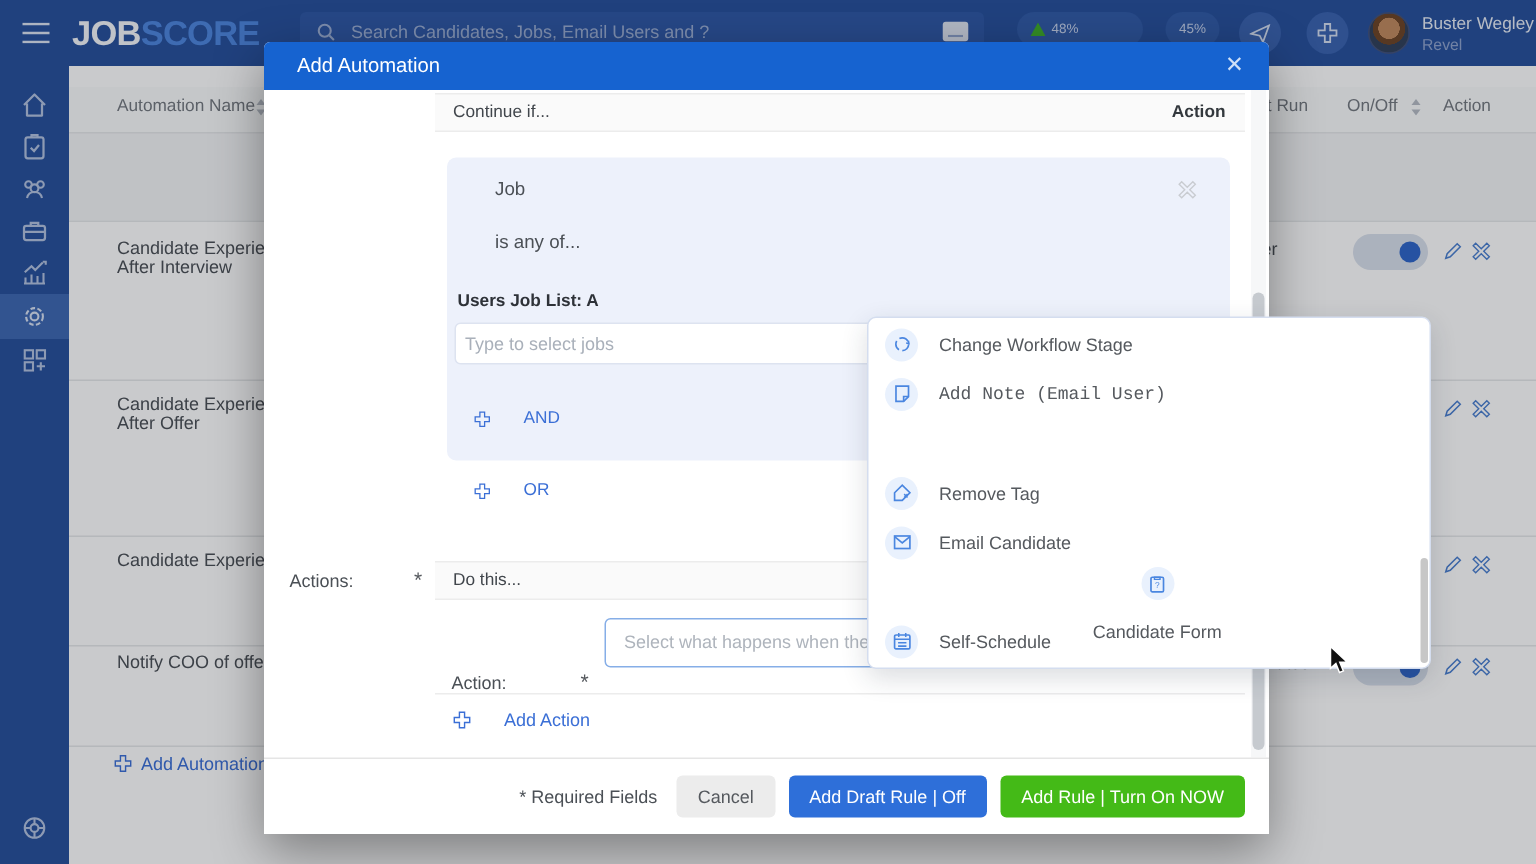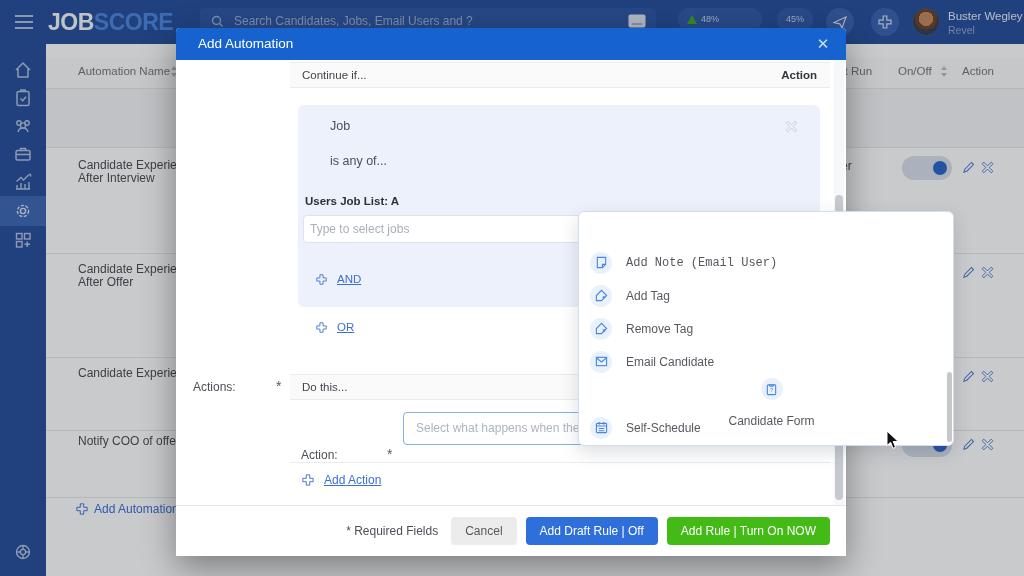--- a/index.html
+++ b/index.html
@@ -52,21 +52,21 @@
   #modal-close{right:14px;top:7px;color:#cfe0f7;width:18px;height:18px;font-size:15px;line-height:18px;text-align:center;cursor:pointer;}
   .sec-head{left:114px;top:0;width:540px;height:26px;background:#fafafa;border-top:1px solid #ececec;border-bottom:1px solid #ececec;box-sizing:border-box;}
   .sec-head .t1{position:absolute;left:12px;top:0;line-height:25px;font-size:11.5px;color:#41464c;}
   .sec-head .t2{position:absolute;right:13px;top:0;line-height:25px;font-size:11.5px;color:#33383d;font-weight:700;}
   #cond-panel{left:122px;top:77px;width:522px;height:202px;background:#edf1fb;border-radius:6px;}
   .fld{font-size:12.5px;color:#4b5056;}
   .muted-x{color:#c9ccd1;}
   #chip{left:7px;top:90px;font-size:11.5px;font-weight:700;color:#2e3238;white-space:nowrap;}
   #jobs-input{left:5px;top:110px;width:462px;height:28px;background:#fff;border:1px solid #dde3f0;border-radius:4px;box-sizing:border-box;}
   #jobs-input .ph{position:absolute;left:6px;top:0;line-height:26px;font-size:12px;color:#a9b0ba;white-space:nowrap;}
-  .plus-link{color:#3b6fd6;font-size:11.5px;display:flex;align-items:center;gap:10px;text-decoration:underline;}
+  .plus-link{color:#3b6fd6;font-size:11.5px;display:flex;align-items:center;gap:22px;}
   #actions-label{left:17px;top:352px;font-size:12px;color:#4b5056;}
   #actions-star{left:100px;top:350px;font-size:14px;color:#55595e;}
   #action-row-label{left:125px;top:420px;font-size:12px;color:#4b5056;}
   #action-row-star{left:211px;top:418px;font-size:14px;color:#55595e;}
   #action-select{left:227px;top:384px;width:375px;height:33px;background:#fff;border:1px solid #86aee7;border-radius:4px;box-sizing:border-box;}
   #action-select .ph{position:absolute;left:12px;top:0;line-height:31px;font-size:12px;color:#aeb4bc;white-space:nowrap;}
   #action-select .chev{position:absolute;right:12px;top:12px;color:#9aa0a8;}
   #divider2{left:114px;top:434px;width:540px;height:1px;background:#ececec;}
   #modal-footer{left:0;top:477px;width:670px;height:51px;background:#fff;border-top:1px solid #e5e5e5;box-sizing:border-box;
                 display:flex;align-items:center;justify-content:flex-end;padding-right:16px;gap:9px;}
@@ -402,37 +402,37 @@
       <span id="req">
         <span>*</span>
         <span>Required Fields</span>
       </span>
       <span class="btn" id="btn-cancel">Cancel</span>
       <span class="btn" id="btn-draft">Add Draft Rule | Off</span>
       <span class="btn" id="btn-commit">Add Rule | Turn On NOW</span>
     </div>
 
     <div id="dropdown" class="abs">
+      <div class="dd-item" style="top:1px;">
+        <span class="dd-ic">
+          <svg width="13" height="13" viewBox="0 0 14 14">
+              <circle cx="7" cy="7" r="4.6" fill="none" stroke="currentColor" stroke-width="1.2" stroke-dasharray="7 2.5"></circle>
+              <path d="M11.4 4.5l.4 2-2-.4" fill="none" stroke="currentColor" stroke-width="1.1"></path>
+            </svg>
+        </span>
+        <span class="dd-label">Change Workflow Stage</span>
+      </div>
       <div class="dd-item" style="top:34px;font-family:Liberation Mono, monospace;">
         <span class="dd-ic">
           <svg width="13" height="13" viewBox="0 0 14 14">
               <path d="M2.5 1.5h9v7.5l-3.5 3.5h-5.5z" fill="none" stroke="currentColor" stroke-width="1.2"></path>
               <path d="M11.5 9H8v3.5" fill="none" stroke="currentColor" stroke-width="1.2"></path>
             </svg>
         </span>
         <span class="dd-label">Add Note (Email User)</span>
-      </div>
-      <div class="dd-item" style="top:67px;">
-        <span class="dd-ic">
-          <svg width="13" height="13" viewBox="0 0 14 14">
-              <path d="M12.5 2v5L7 12.5 1.5 7 7 1.5h5.5z" fill="none" stroke="currentColor" stroke-width="1.2" transform="rotate(180 7 7)"></path>
-              <path d="M9.5 7.5v3M8 9h3" stroke="currentColor" stroke-width="1.1"></path>
-            </svg>
-        </span>
-        <span class="dd-label">Add Tag</span>
       </div>
       <div class="dd-item" style="top:100px;">
         <span class="dd-ic">
           <svg width="13" height="13" viewBox="0 0 14 14">
               <path d="M12.5 2v5L7 12.5 1.5 7 7 1.5h5.5z" fill="none" stroke="currentColor" stroke-width="1.2" transform="rotate(180 7 7)"></path>
               <path d="M8.4 8l2.4 2.4M10.8 8L8.4 10.4" stroke="currentColor" stroke-width="1.1"></path>
             </svg>
         </span>
         <span class="dd-label">Remove Tag</span>
       </div>

